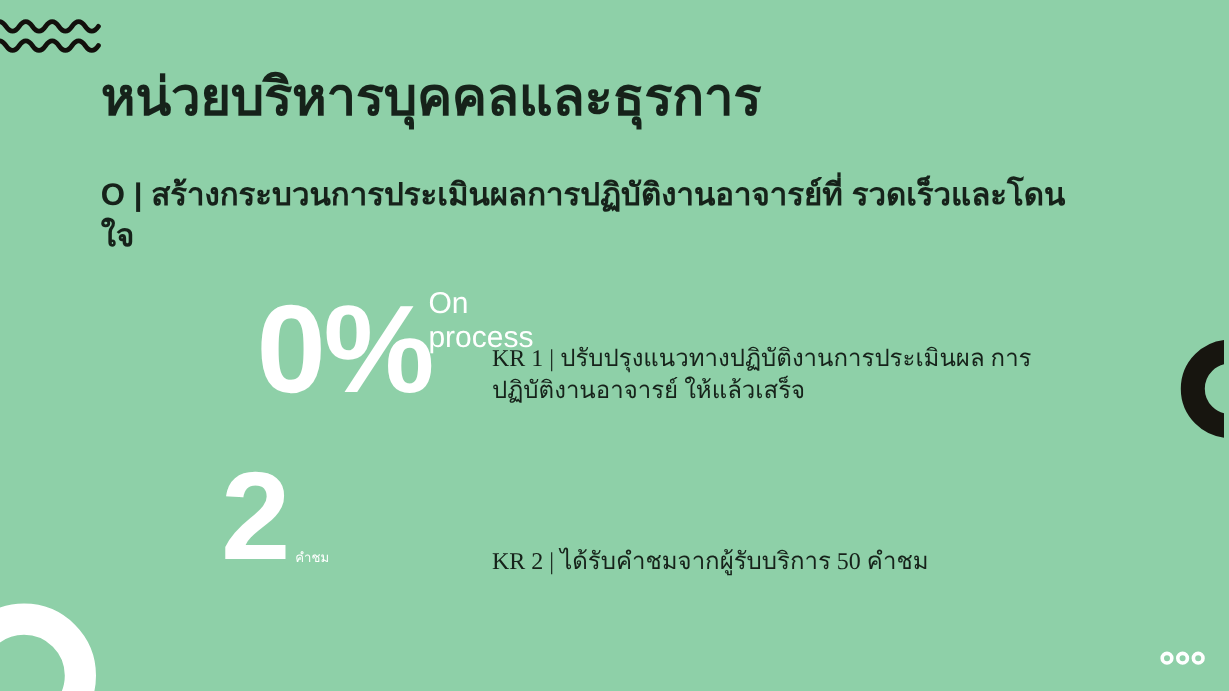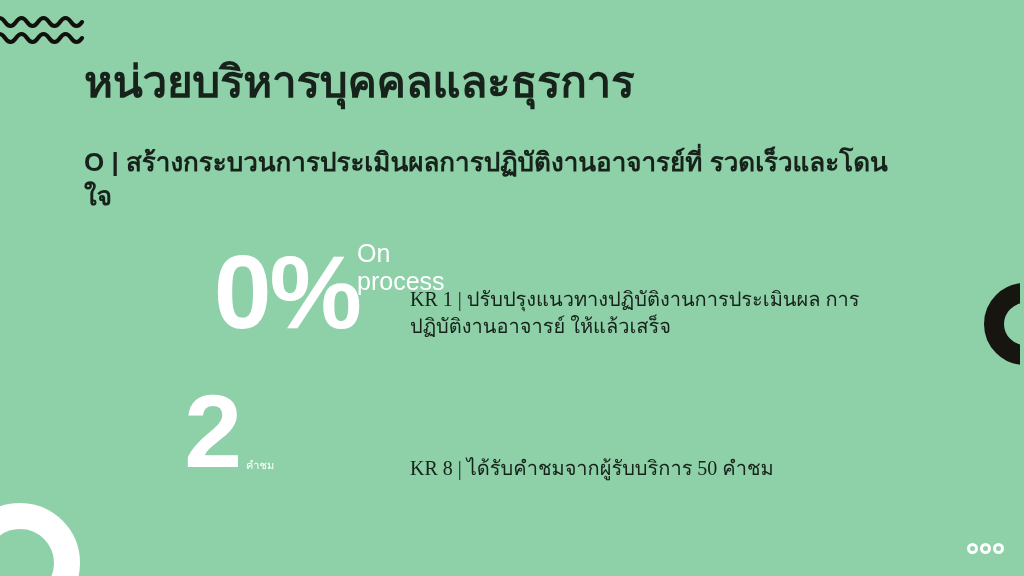--- a/index.html
+++ b/index.html
@@ -203,17 +203,17 @@
       <span>การปฏิบัติงานอาจารย์ ให้แล้วเสร็จ</span>
     </div>
   </div>
 
   <div class="kr-row">
     <div class="metric metric-2">2</div>
 
     <div class="metric-unit">คำชม</div>
 
     <div class="kr-text kr-text-2">
-      <span>KR 8 | ได้รับคำชมจากผู้รับบริการ 50 คำชม</span>
+      <span>KR 2 | ได้รับคำชมจากผู้รับบริการ 50 คำชม</span>
     </div>
   </div>
 
 </div>
 
 </body></html>

